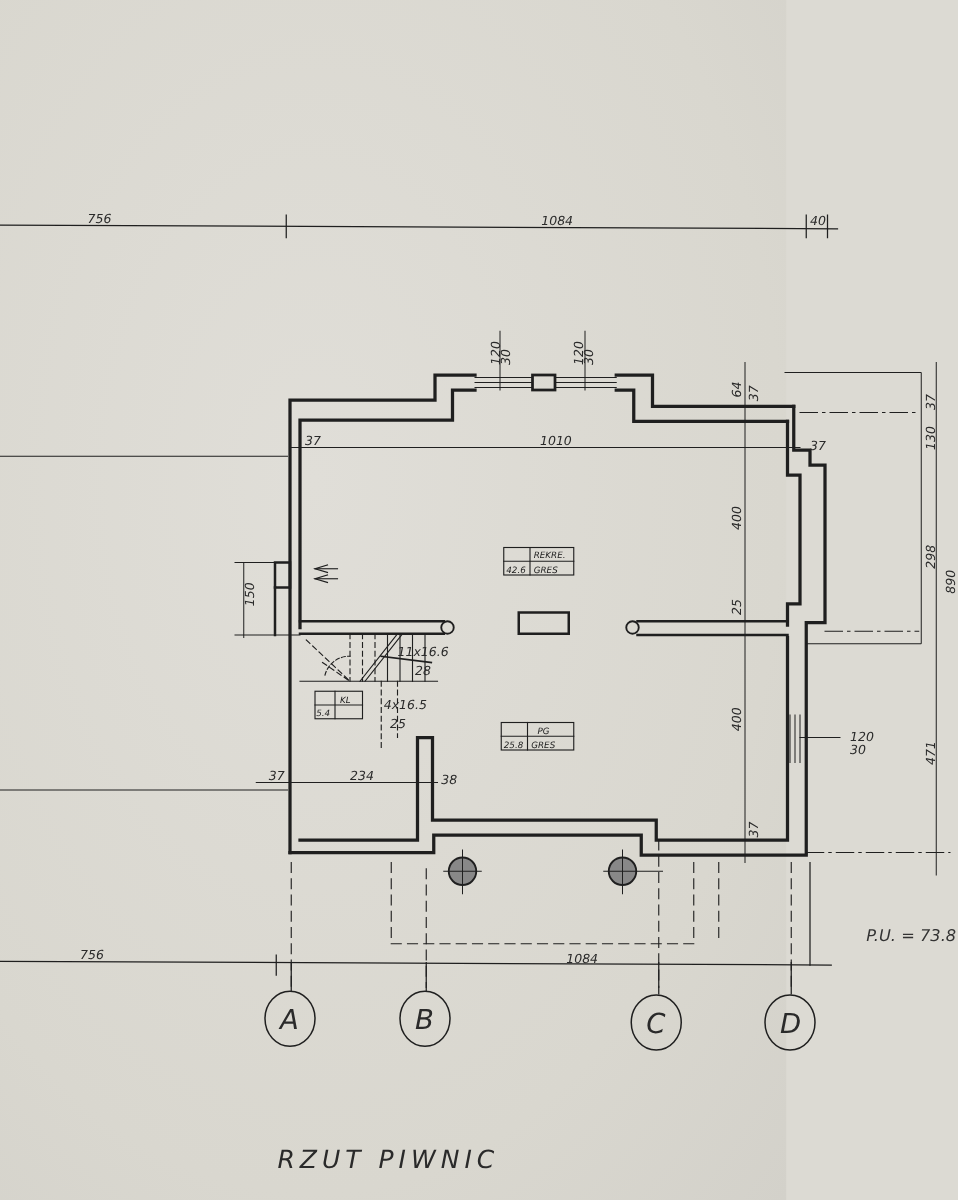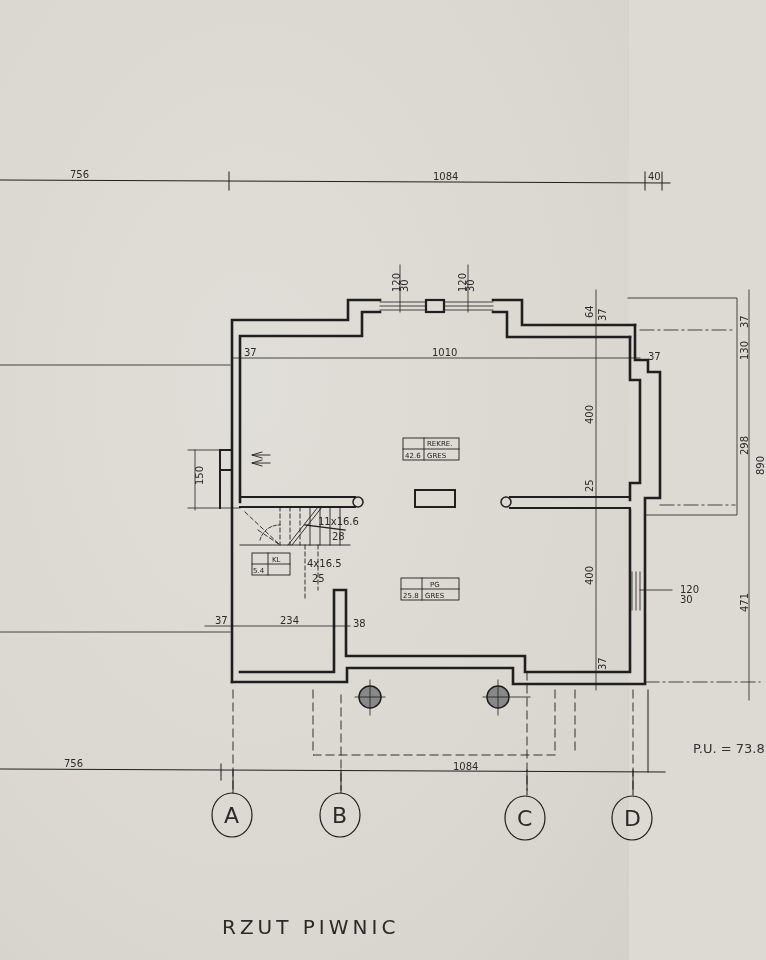--- a/index.html
+++ b/index.html
@@ -5,20 +5,21 @@
   html, body { margin: 0; padding: 0; }
   body {
     width: 766px; height: 960px; overflow: hidden;
     background: #dcdad3;
     font-family: "DejaVu Sans", sans-serif;
     position: relative;
   }
   .sheet {
     position: absolute; left: 0; top: 0; width: 629px; height: 960px;
     background: radial-gradient(ellipse at 40% 40%, #e0ded8 0%, #d9d7cf 70%, #d3d1ca 100%);
+    font-style: italic;
   }
   svg { position: absolute; left: 0; top: 0; }
   .dim-text { font-family: "DejaVu Sans", sans-serif; font-size: 10px; fill: #2a2a2a; }
   .room-text { font-family: "DejaVu Sans", sans-serif; font-size: 7px; fill: #222; }
   .axis-text { font-family: "DejaVu Sans", sans-serif; font-size: 22px; fill: #2a2a2a; }
   .title-text { font-family: "DejaVu Sans", sans-serif; font-size: 20px; fill: #2a2a2a; letter-spacing: 4px; }
   .pu-text { font-family: "DejaVu Sans", sans-serif; font-size: 13px; fill: #333; }
 </style>
 </head>
 <body>

